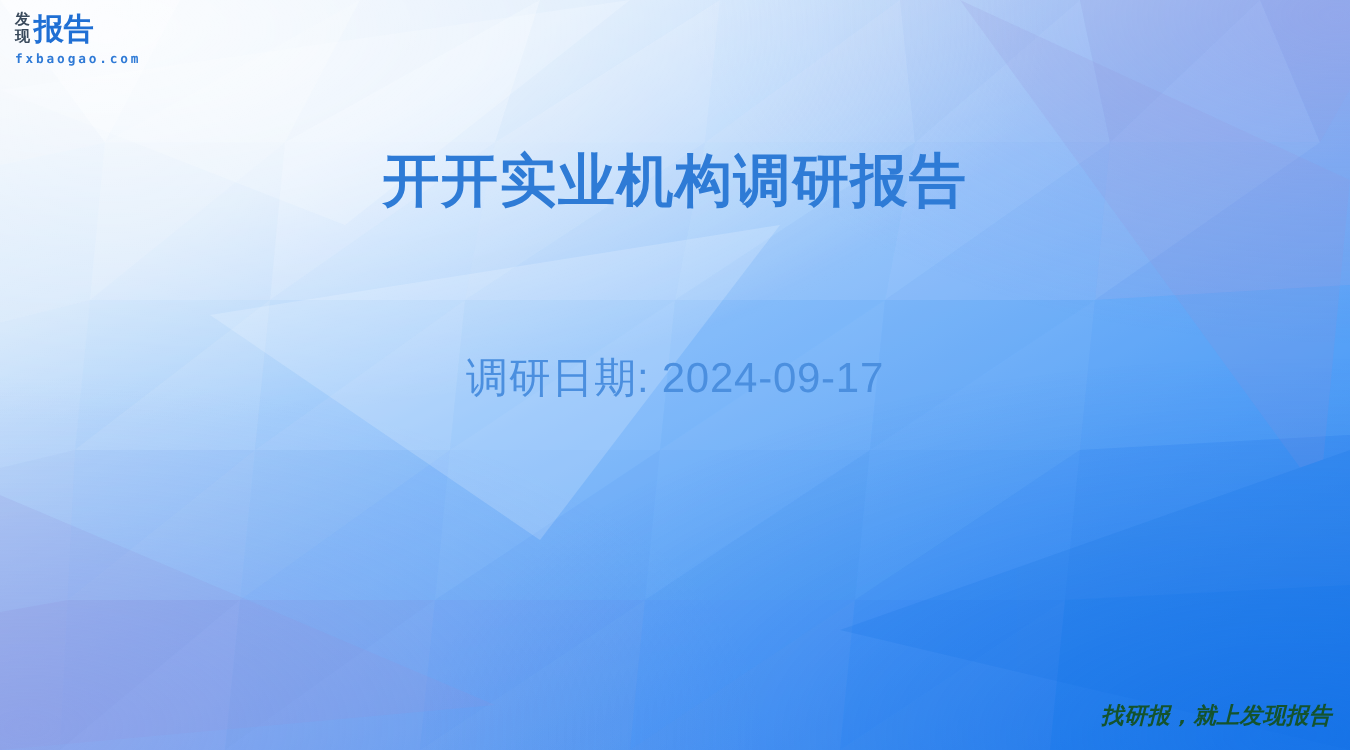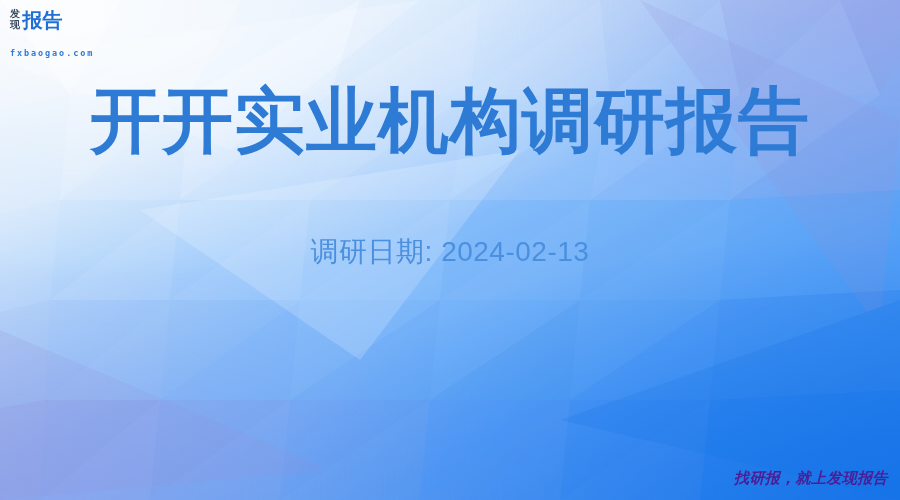--- a/index.html
+++ b/index.html
@@ -72,21 +72,21 @@
     letter-spacing: -0.5px;
   }
   .logo-main {
     font-size: 20px;
     line-height: 27px;
     font-weight: 900;
     color: #1f6fd4;
     letter-spacing: 0px;
   }
   .logo-url {
-    margin-top: 14px;
+    margin-top: 1px;
     font-size: 8.5px;
     line-height: 10px;
     font-weight: 700;
     color: #2f7ad6;
     letter-spacing: 1.9px;
     font-family: "DejaVu Sans Mono", "Liberation Mono", monospace;
   }
 
   
   .main {
@@ -98,21 +98,21 @@
     display: flex;
     flex-direction: column;
     align-items: center;
   }
   .report-title {
     position: absolute;
     top: 88px;
     left: 0;
     width: 900px;
     text-align: center;
-    font-size: 71px;
+    font-size: 38px;
     line-height: 66px;
     font-weight: 900;
     color: #2e7bd6;
     letter-spacing: 1px;
     white-space: nowrap;
   }
   .report-subtitle {
     position: absolute;
     top: 232px;
     left: 0;
@@ -128,21 +128,21 @@
 
   
   .footer-slogan {
     position: absolute;
     right: 12px;
     bottom: 12px;
     font-size: 15px;
     line-height: 20px;
     font-weight: 700;
     font-style: italic;
-    color: #4c1d95;
+    color: #14532d;
     letter-spacing: 0.4px;
     white-space: nowrap;
   }
 </style>
 </head>
 <body>
 
 <div class="slide">
 
   <svg class="bg-svg" viewBox="0 0 900 500" preserveAspectRatio="none" shape-rendering="geometricPrecision">
@@ -248,18 +248,18 @@
           <span>现</span>
         </div>
         <div class="logo-main">报告</div>
       </div>
       <div class="logo-url">fxbaogao.com</div>
     </div>
   </div>
 
   <div class="main">
     <div class="report-title">开开实业机构调研报告</div>
-    <div class="report-subtitle">调研日期: 2024-02-13</div>
+    <div class="report-subtitle">调研日期: 2024-09-17</div>
   </div>
 
   <div class="footer-slogan">找研报，就上发现报告</div>
 
 </div>
 
 </body></html>

